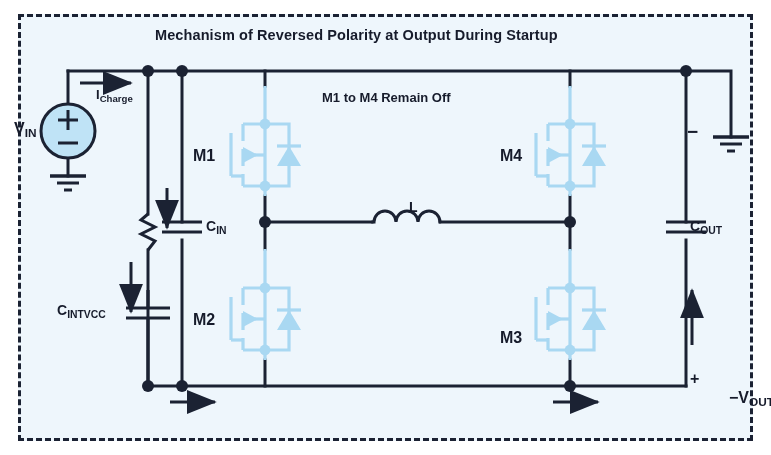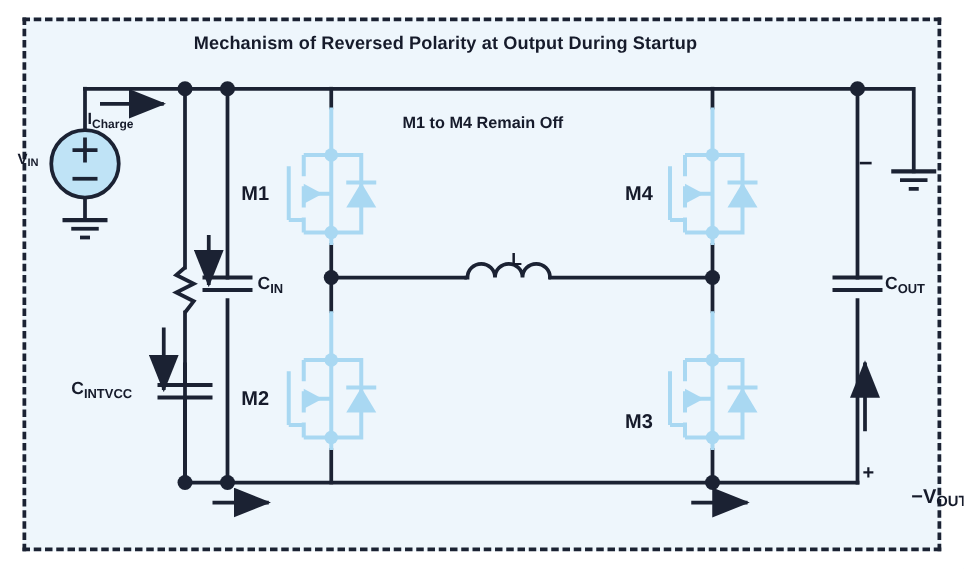--- a/index.html
+++ b/index.html
@@ -259,29 +259,29 @@
       <path d="M170,402 L215,402" marker-end="url(#arrowBlack)"></path>
       <path d="M553,402 L598,402" marker-end="url(#arrowBlack)"></path>
       <path d="M692,345 L692,290" marker-end="url(#arrowBlack)"></path>
     </g>
   </svg>
 
   <div class="lbl" id="title" style="left:155px; top:28px;">Mechanism of Reversed Polarity at Output During Startup</div>
 
   <div class="lbl" id="subtitle" style="left:322px; top:91px;">M1 to M4 Remain Off</div>
 
-  <div class="lbl" style="left:14px; top:121px; font-size:12px;"><span>V</span><sub>IN</sub></div>
-
-  <div class="lbl" style="left:70px; top:88px; font-size:13px;text-align:right;"><span>I</span><sub>Charge</sub></div>
+  <div class="lbl" style="left:14px; top:121px; font-size:16px;"><span>V</span><sub>IN</sub></div>
+
+  <div class="lbl" style="left:96px; top:88px; font-size:13px;text-align:right;"><span>I</span><sub>Charge</sub></div>
 
   <div class="lbl comp-label" style="left:57px; top:303px;"><span>C</span><sub>INTV</sub><sub>CC</sub></div>
 
   <div class="lbl comp-label" style="left:206px; top:219px;"><span>C</span><sub>IN</sub></div>
 
-  <div class="lbl comp-label" style="left:708px; top:219px;"><span>C</span><sub>OUT</sub></div>
+  <div class="lbl comp-label" style="left:690px; top:219px;"><span>C</span><sub>OUT</sub></div>
 
   <div class="lbl comp-label" style="left:409px; top:200px;">L</div>
 
   <div class="lbl dev-label" style="left:193px; top:148px;">M1</div>
   <div class="lbl dev-label" style="left:193px; top:312px;">M2</div>
   <div class="lbl dev-label" style="left:500px; top:312px;margin-top:18px;">M3</div>
   <div class="lbl dev-label" style="left:500px; top:148px;">M4</div>
 
   <div class="lbl sign" style="left:687px; top:122px;">−</div>
 

